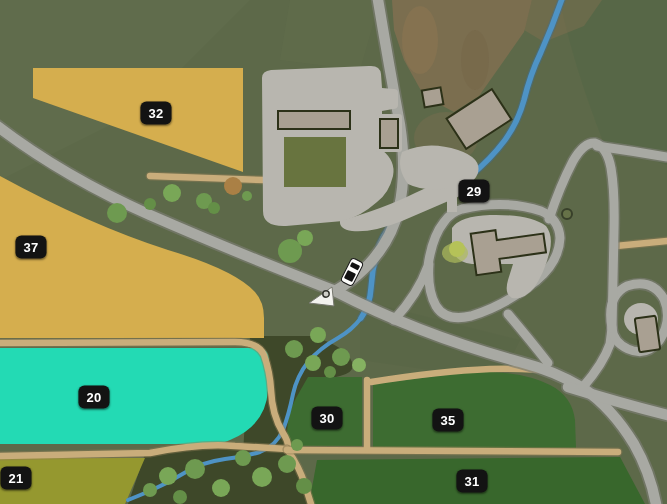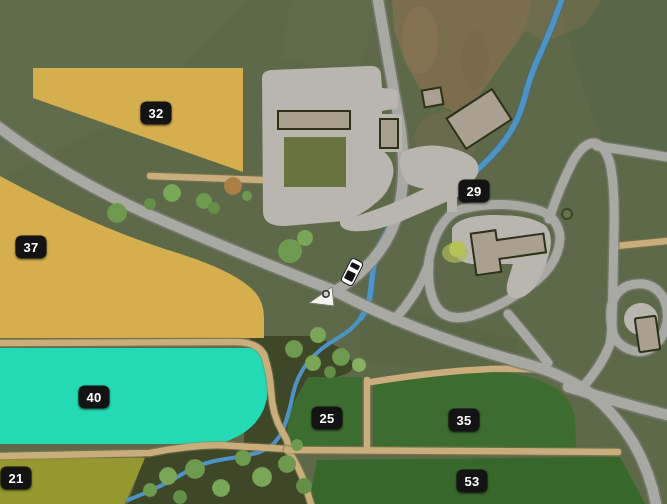--- a/index.html
+++ b/index.html
@@ -177,19 +177,19 @@
 
     <g transform="translate(352,272) rotate(27)">
       <rect x="-6.5" y="-13" width="13" height="26" rx="3.5" fill="#fdfdfb" stroke="#1a1a1a" stroke-width="1"></rect>
       <rect x="-4.5" y="-9" width="9" height="5" rx="1" fill="#111111"></rect>
       <rect x="-4.5" y="0" width="9" height="9" rx="1" fill="#111111"></rect>
     </g>
   </svg>
 
   <div class="field-label" style="left:156px;top:113px">32</div>
   <div class="field-label" style="left:31px;top:247px">37</div>
-  <div class="field-label" style="left:94px;top:397px">40</div>
+  <div class="field-label" style="left:94px;top:397px">20</div>
   <div class="field-label" style="left:16px;top:478px">21</div>
   <div class="field-label" style="left:474px;top:191px">29</div>
-  <div class="field-label" style="left:327px;top:418px">25</div>
-  <div class="field-label" style="left:464px;top:420px">35</div>
-  <div class="field-label" style="left:472px;top:481px">53</div>
+  <div class="field-label" style="left:327px;top:418px">30</div>
+  <div class="field-label" style="left:448px;top:420px">35</div>
+  <div class="field-label" style="left:472px;top:481px">31</div>
 </div>
 
 </body></html>

